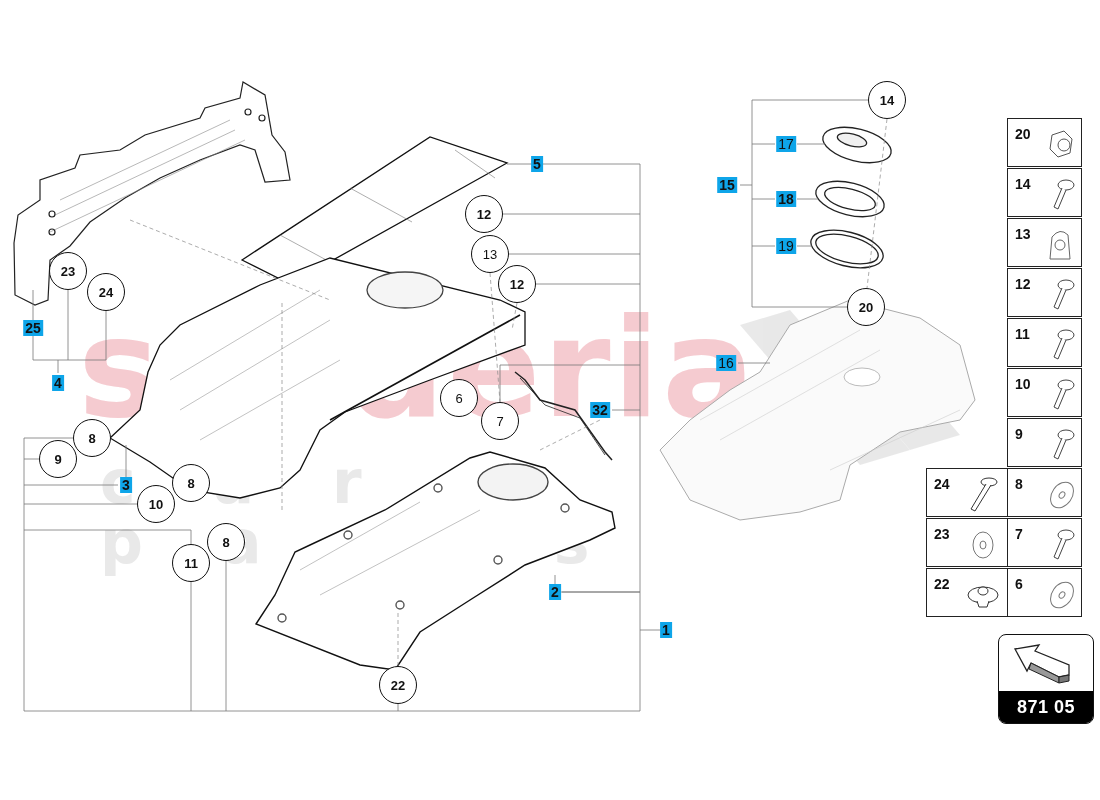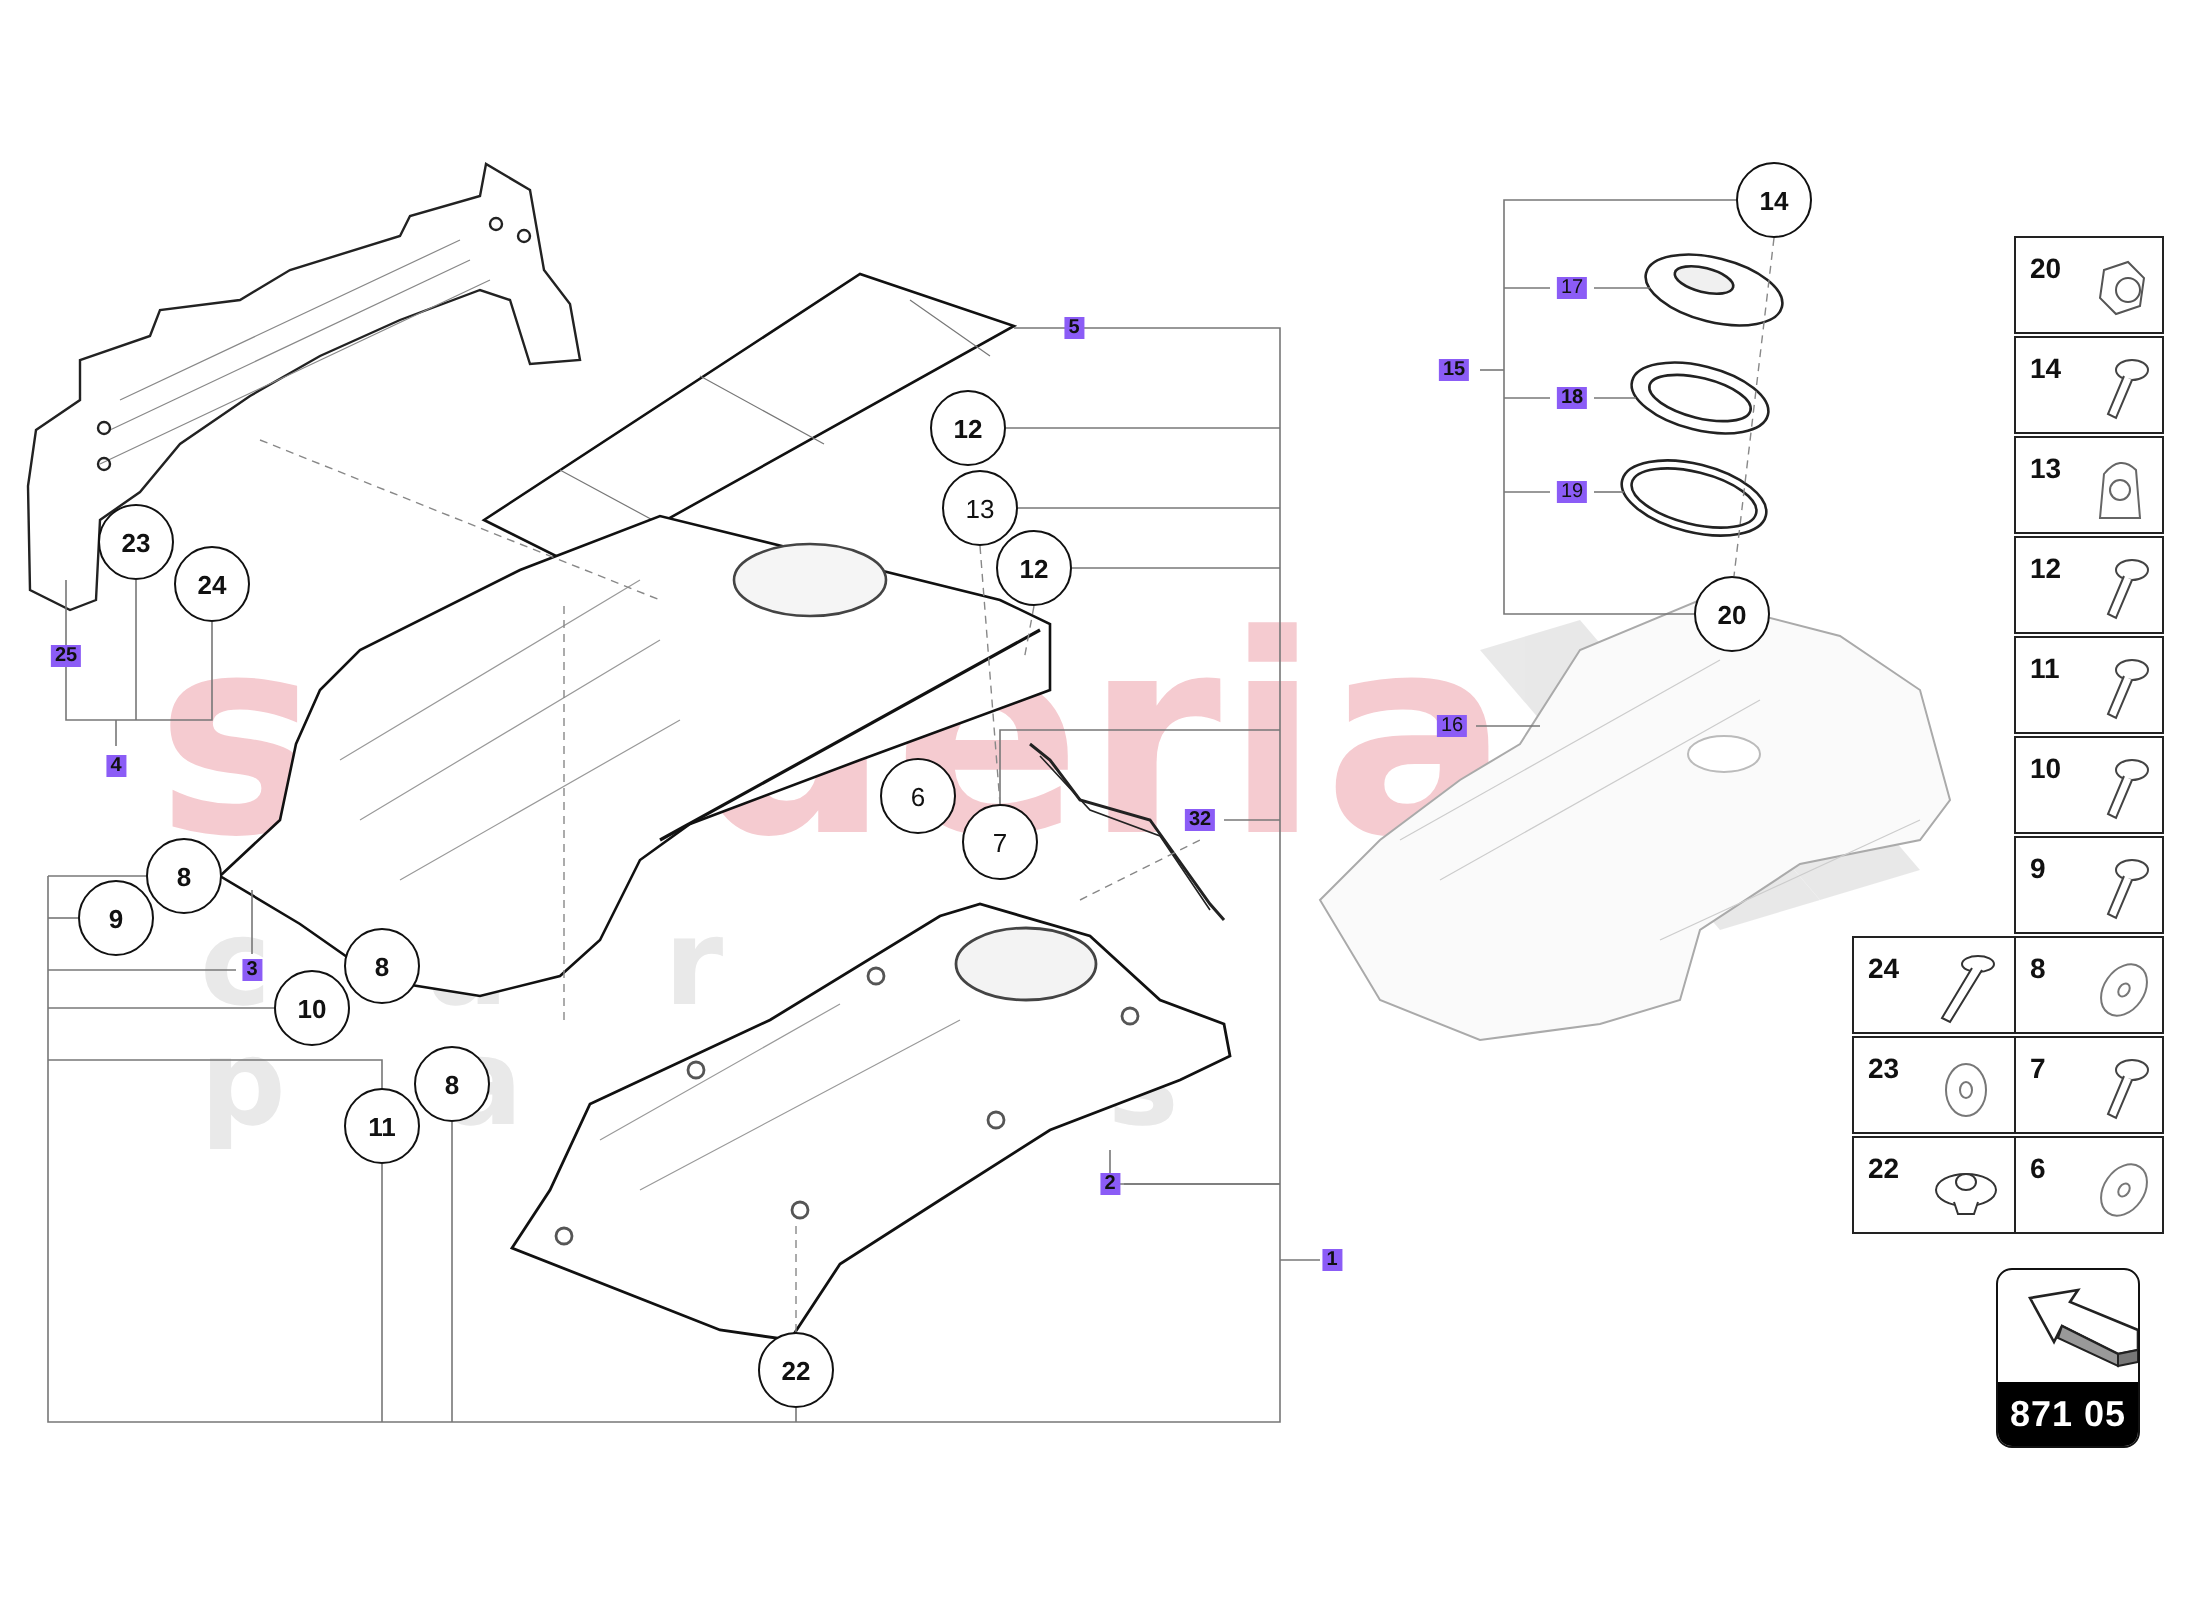--- a/index.html
+++ b/index.html
@@ -3,25 +3,25 @@
 <meta charset="utf-8">
 <style>
   html,body{margin:0;padding:0;background:#fff;}
   body{width:1100px;height:800px;position:relative;overflow:hidden;font-family:"Liberation Sans",sans-serif;color:#111;}
   #diagram{position:absolute;left:0;top:0;width:1100px;height:800px;}
   .wm{position:absolute;font-family:"DejaVu Sans",sans-serif;font-weight:bold;pointer-events:none;}
   .wm-main{left:78px;top:300px;font-size:138px;color:#f4c2c8;letter-spacing:2px;line-height:1;opacity:.85;}
   .wm-sub{left:100px;top:452px;font-size:60px;color:#e9e9e9;letter-spacing:78px;line-height:1;}
   .callout{position:absolute;width:38px;height:38px;border:1.4px solid #111;border-radius:50%;background:#fff;
     display:flex;align-items:center;justify-content:center;font-size:13px;font-weight:bold;box-sizing:border-box;cursor:pointer;}
-  .plain{position:absolute;font-size:10px;font-weight:bold;transform:translate(-50%,-50%);background:#8b5cf6;padding:0 2px;cursor:pointer;}
+  .plain{position:absolute;font-size:14px;font-weight:bold;transform:translate(-50%,-50%);background:#0ea5e9;padding:0 2px;cursor:pointer;}
   .legend-cell{position:absolute;width:75px;height:49px;border:1.4px solid #222;box-sizing:border-box;background:#fff;}
   .legend-num{position:absolute;left:7px;top:7px;font-size:14px;font-weight:bold;}
   .legend-icon{position:absolute;left:34px;top:6px;width:36px;height:38px;}
-  .refbox{position:absolute;left:998px;top:634px;width:72px;height:90px;border:1.6px solid #111;border-radius:8px;box-sizing:border-box;overflow:hidden;background:#fff;}
+  .refbox{position:absolute;left:998px;top:634px;width:96px;height:90px;border:1.6px solid #111;border-radius:8px;box-sizing:border-box;overflow:hidden;background:#fff;}
   .refbox .arrow{position:absolute;left:10px;top:6px;width:70px;height:46px;}
   .refbox .code{position:absolute;left:0;bottom:0;width:100%;height:32px;background:#000;color:#fff;font-size:18px;font-weight:bold;display:flex;align-items:center;justify-content:center;letter-spacing:.5px;}
 </style>
 </head>
 <body>
 
 <div class="wm wm-main">scuderia</div>
 <div class="wm wm-sub">car parts</div>
 
 <svg id="diagram" viewBox="0 0 1100 800" xmlns="http://www.w3.org/2000/svg">

